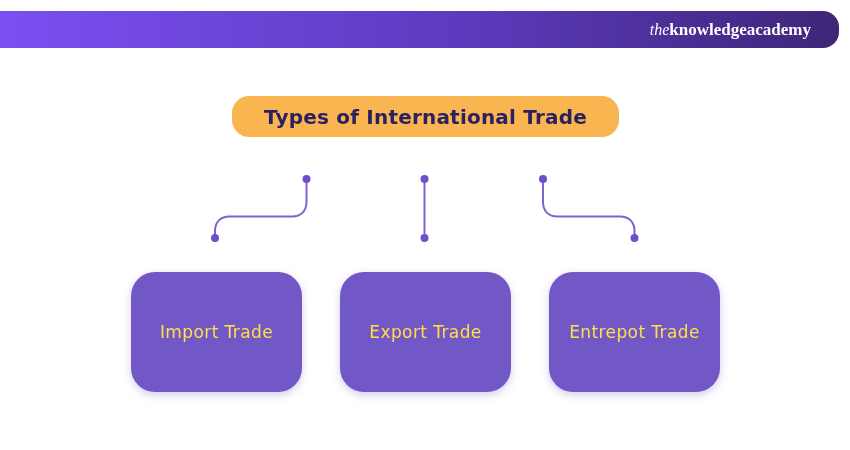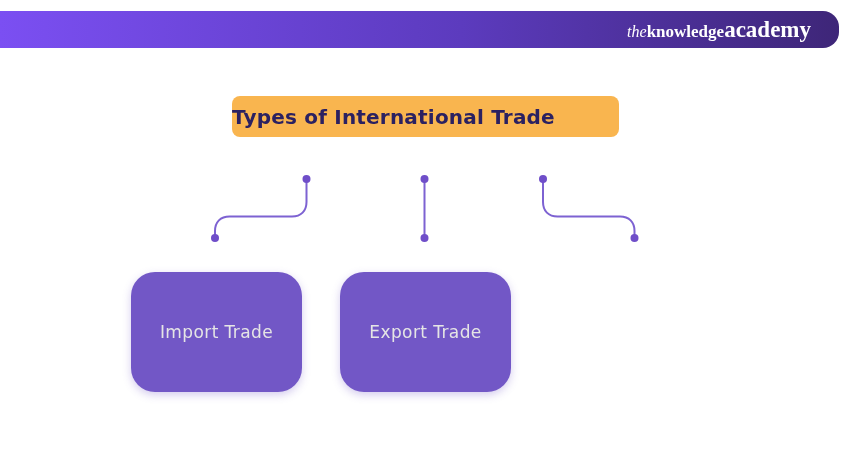--- a/index.html
+++ b/index.html
@@ -38,34 +38,35 @@
   }
   .logo .logo-the {
     font-style: italic;
     font-size: 16px;
   }
   .logo .logo-knowledge {
     font-size: 17px;
     font-weight: bold;
   }
   .logo .logo-academy {
-    font-size: 23px;
+    font-size: 17px;
     font-weight: bold;
   }
   
   .title-box {
     position: absolute;
     left: 232px;
     top: 96px;
     width: 387px;
     height: 41px;
     background: #F9B54F;
-    border-radius: 8px;
+    border-radius: 17px;
     display: flex;
     align-items: center;
+    justify-content: center;
     color: #2B2161;
     font-weight: bold;
     font-size: 20px;
     letter-spacing: 0.2px;
   }
   
   .connectors {
     position: absolute;
     left: 0;
     top: 0;
@@ -75,21 +76,21 @@
   .node {
     position: absolute;
     top: 272px;
     width: 171px;
     height: 120px;
     background: #7257C6;
     border-radius: 24px;
     display: flex;
     align-items: center;
     justify-content: center;
-    color: #e5e5e5;
+    color: #fde047;
     font-size: 17px;
     letter-spacing: 0.4px;
     box-shadow: 0 3px 8px rgba(114, 87, 198, 0.30);
   }
   .node-import   { left: 131px; }
   .node-export   { left: 340px; text-align: center; }
   .node-entrepot { left: 549px; }
 </style>
 </head>
 <body>
@@ -116,14 +117,17 @@
     <circle cx="543" cy="179" r="4" fill="#6F4EC9"></circle>
     <circle cx="634.5" cy="238" r="4" fill="#6F4EC9"></circle>
   </svg>
 
   <div class="node node-import">
     <span>Import Trade</span>
   </div>
   <div class="node node-export">
     <span>Export Trade</span>
   </div>
+  <div class="node node-entrepot">
+    <span>Entrepot Trade</span>
+  </div>
 
 </div>
 
 </body></html>

